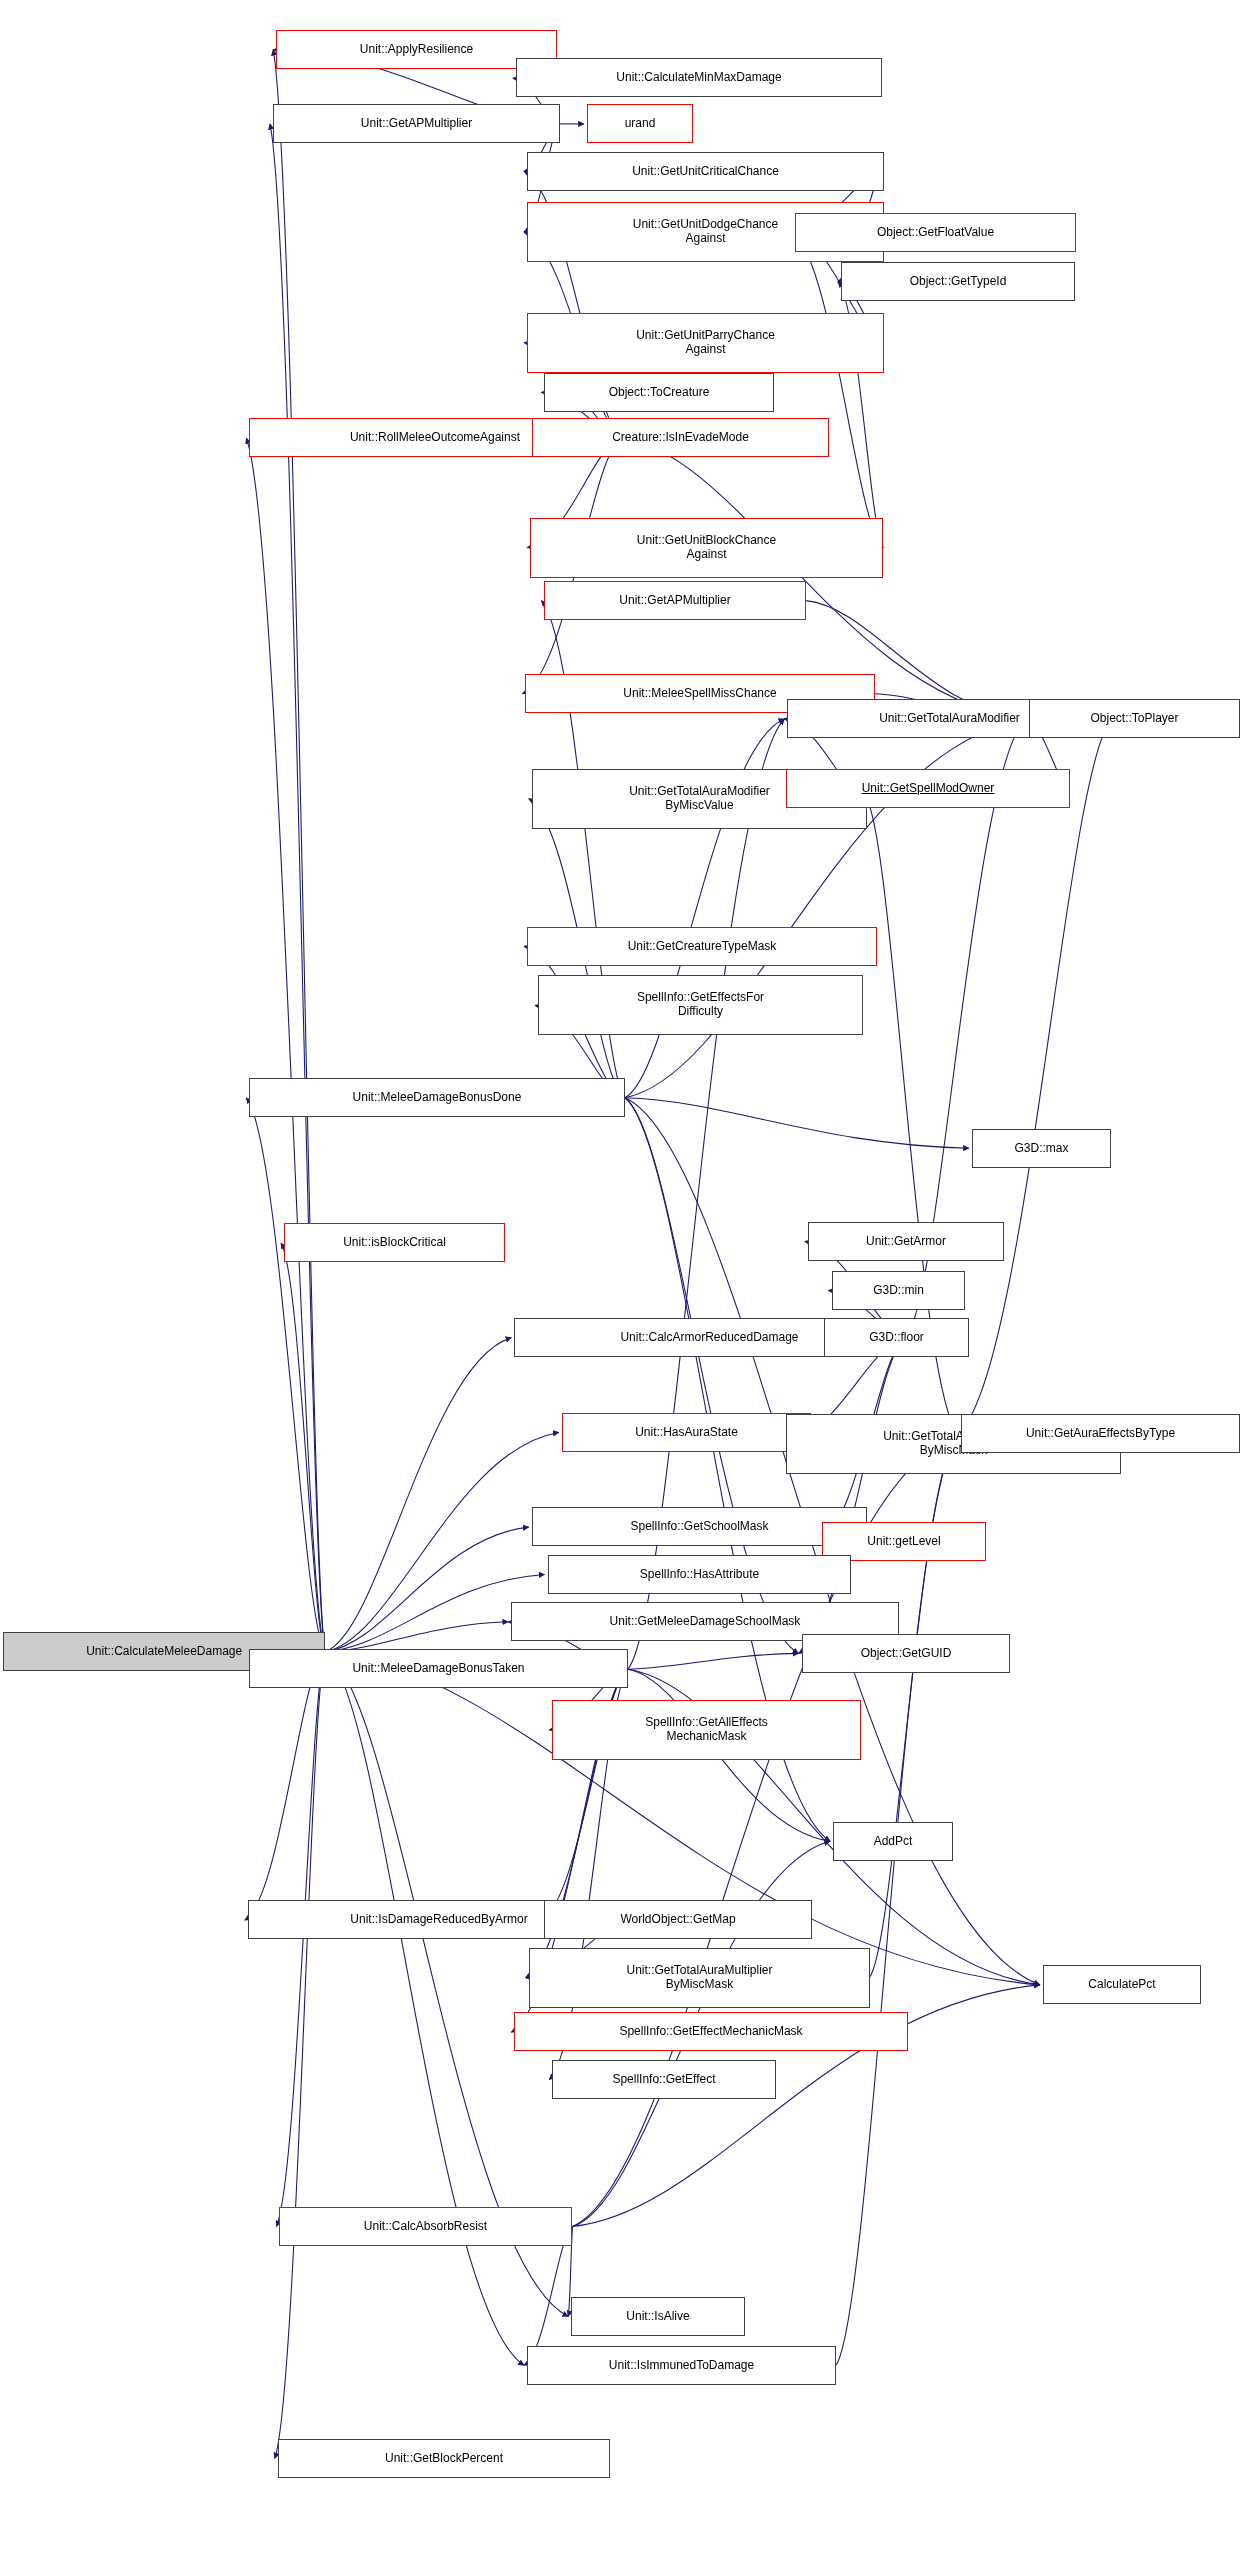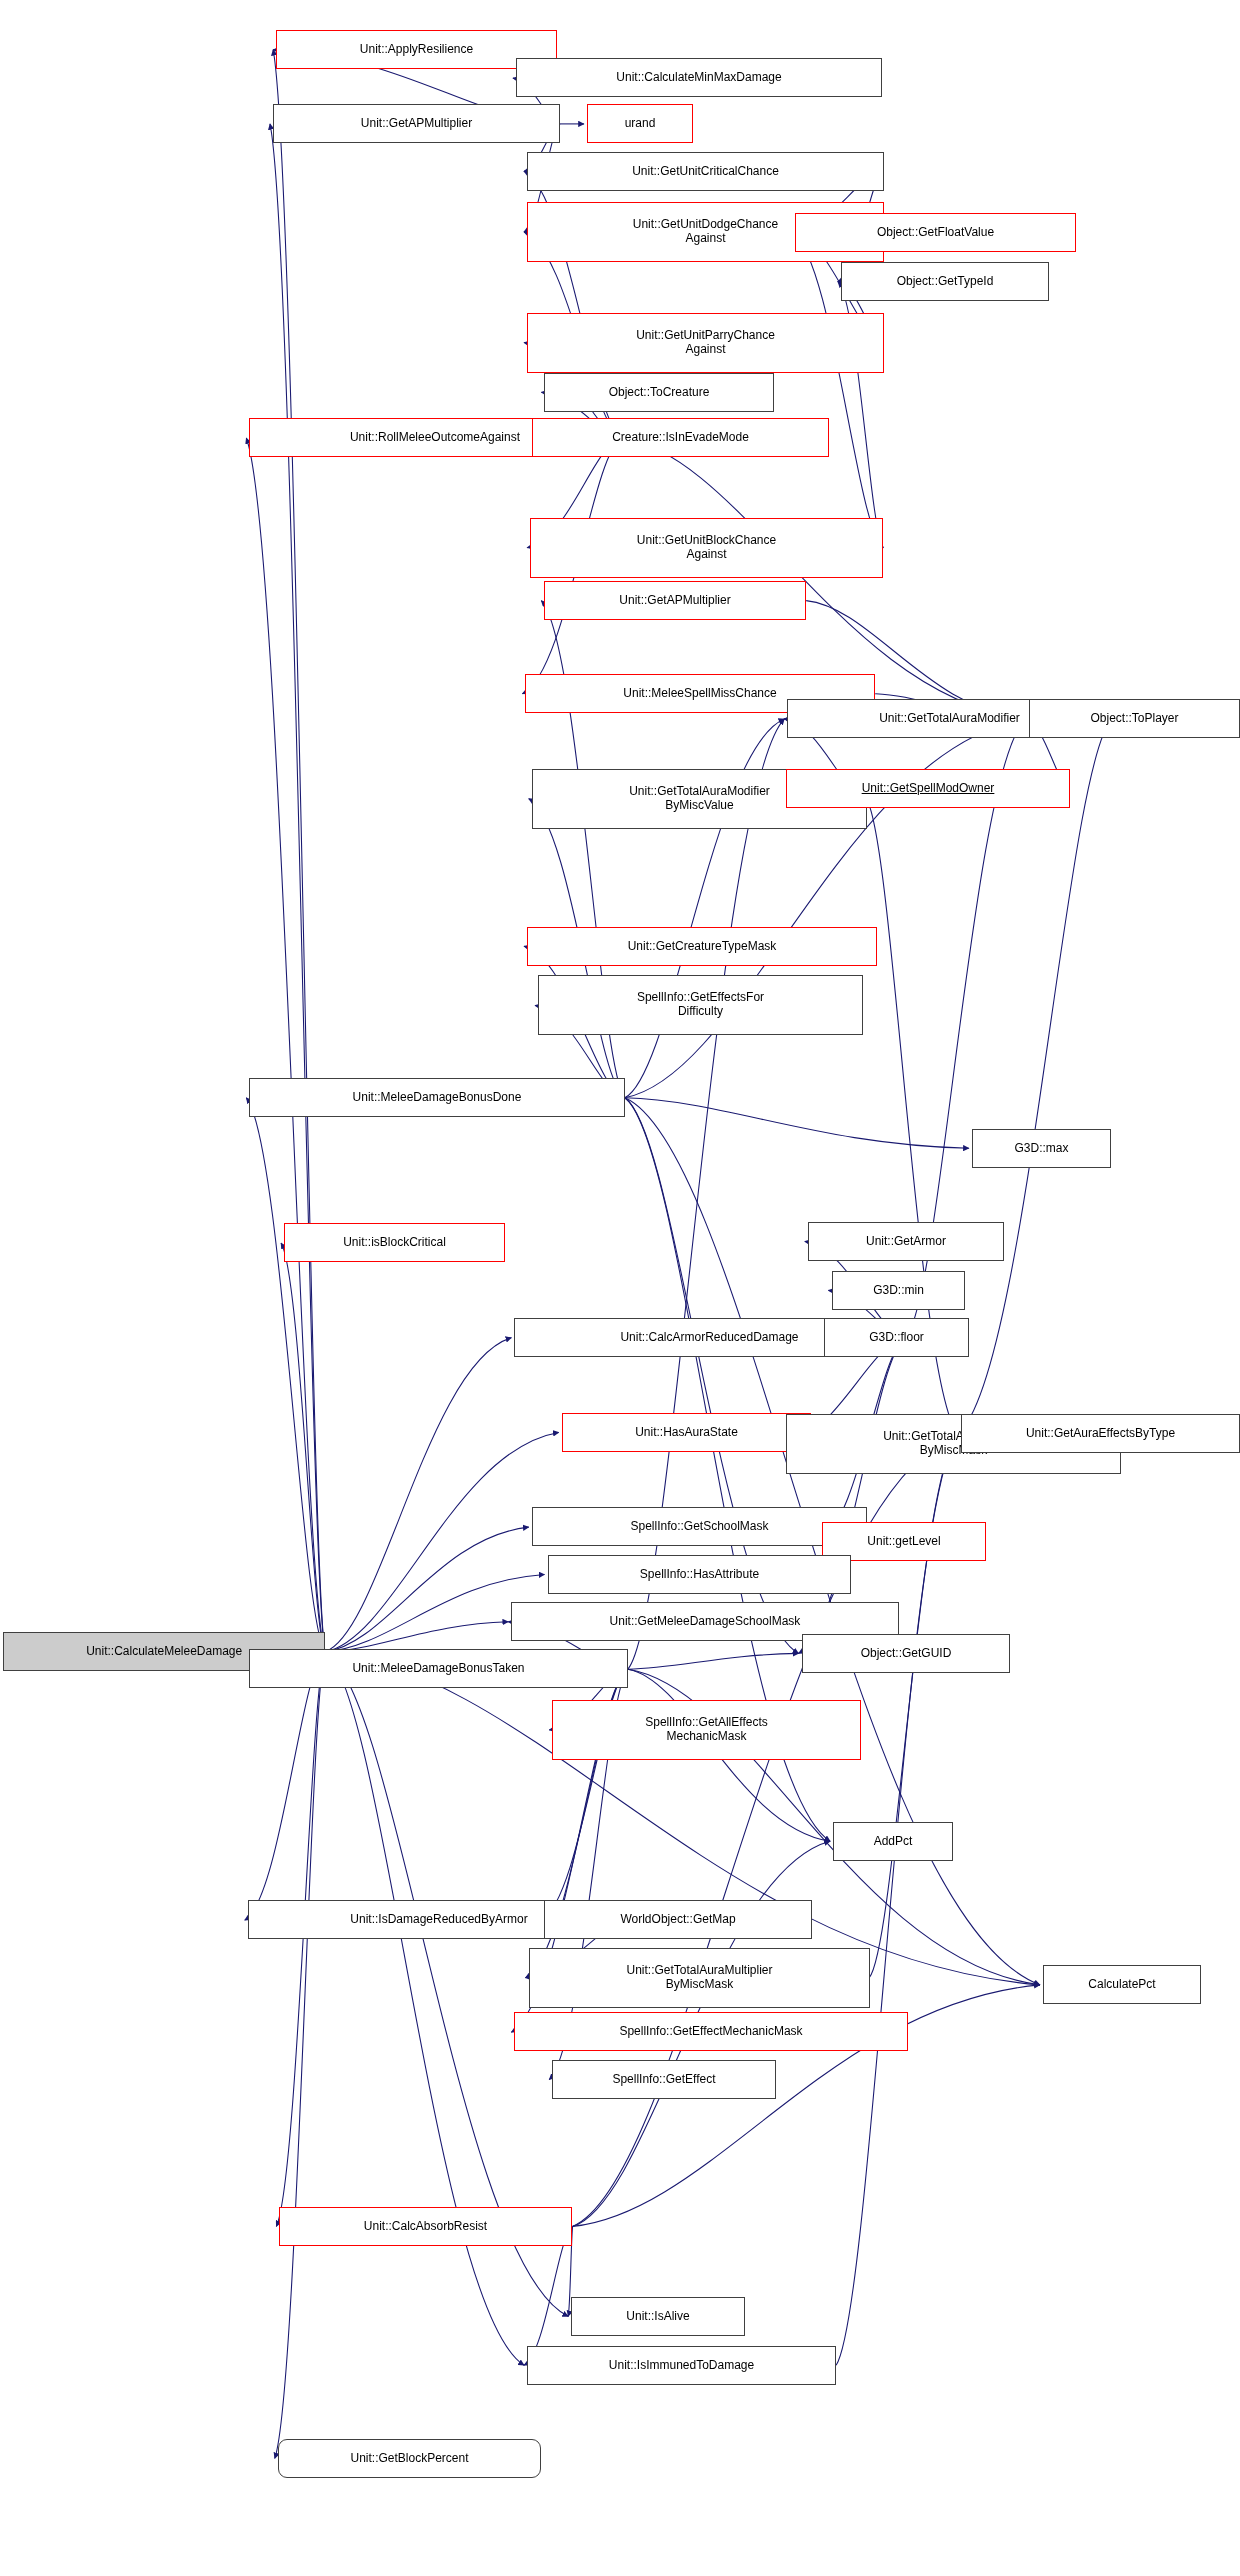--- a/index.html
+++ b/index.html
@@ -141,21 +141,21 @@
   </svg>
   <div id="node-layer">
       <div class="node red" style="left: 276px; top: 30px; width: 281px; height: 39px; text-align: right;">Unit::ApplyResilience</div>
       <div class="node dark" style="left: 516px; top: 58px; width: 366px; height: 39px;">Unit::CalculateMinMaxDamage</div>
       <div class="node dark" style="left: 273px; top: 104px; width: 287px; height: 39px;">Unit::GetAPMultiplier</div>
       <div class="node red" style="left: 587px; top: 104px; width: 106px; height: 39px;">urand</div>
       <div class="node dark" style="left: 527px; top: 152px; width: 357px; height: 39px;">Unit::GetUnitCriticalChance</div>
       <div class="node red" style="left: 527px; top: 202px; width: 357px; height: 60px;">Unit::GetUnitDodgeChance
 Against</div>
       <div class="node red" style="left: 795px; top: 213px; width: 281px; height: 39px;">Object::GetFloatValue</div>
-      <div class="node dark" style="left: 841px; top: 262px; width: 208px; height: 39px;">Object::GetTypeId</div>
+      <div class="node dark" style="left: 841px; top: 262px; width: 234px; height: 39px;">Object::GetTypeId</div>
       <div class="node red" style="left: 527px; top: 313px; width: 357px; height: 60px;">Unit::GetUnitParryChance
 Against</div>
       <div class="node dark" style="left: 544px; top: 373px; width: 230px; height: 39px;">Object::ToCreature</div>
       <div class="node red" style="left: 249px; top: 418px; width: 372px; height: 39px;">Unit::RollMeleeOutcomeAgainst</div>
       <div class="node red" style="left: 532px; top: 418px; width: 297px; height: 39px; text-align: center;">Creature::IsInEvadeMode</div>
       <div class="node red" style="left: 530px; top: 518px; width: 353px; height: 60px;">Unit::GetUnitBlockChance
 Against</div>
       <div class="node red" style="left: 544px; top: 581px; width: 262px; height: 39px;">Unit::GetAPMultiplier</div>
       <div class="node red" style="left: 525px; top: 674px; width: 350px; height: 39px;">Unit::MeleeSpellMissChance</div>
       <div class="node dark" style="left: 787px; top: 699px; width: 325px; height: 39px;">Unit::GetTotalAuraModifier</div>
@@ -190,16 +190,16 @@
       <div class="node dark" style="left: 248px; top: 1900px; width: 382px; height: 39px;">Unit::IsDamageReducedByArmor</div>
       <div class="node dark" style="left: 544px; top: 1900px; width: 268px; height: 39px;">WorldObject::GetMap</div>
       <div class="node dark" style="left: 529px; top: 1948px; width: 341px; height: 60px;">Unit::GetTotalAuraMultiplier
 ByMiscMask</div>
       <div class="node dark" style="left: 1043px; top: 1965px; width: 158px; height: 39px;">CalculatePct</div>
       <div class="node red" style="left: 514px; top: 2012px; width: 394px; height: 39px;">SpellInfo::GetEffectMechanicMask</div>
       <div class="node dark" style="left: 552px; top: 2060px; width: 224px; height: 39px;">SpellInfo::GetEffect</div>
       <div class="node red" style="left: 279px; top: 2207px; width: 293px; height: 39px;">Unit::CalcAbsorbResist</div>
       <div class="node dark" style="left: 571px; top: 2297px; width: 174px; height: 39px;">Unit::IsAlive</div>
       <div class="node dark" style="left: 527px; top: 2346px; width: 309px; height: 39px;">Unit::IsImmunedToDamage</div>
-      <div class="node dark" style="left: 278px; top: 2439px; width: 263px; height: 39px; border-radius: 9px;">Unit::GetBlockPercent</div>
+      <div class="node dark" style="left: 278px; top: 2439px; width: 332px; height: 39px;">Unit::GetBlockPercent</div>
     </div>
 </div>
 
 
 </body></html>

